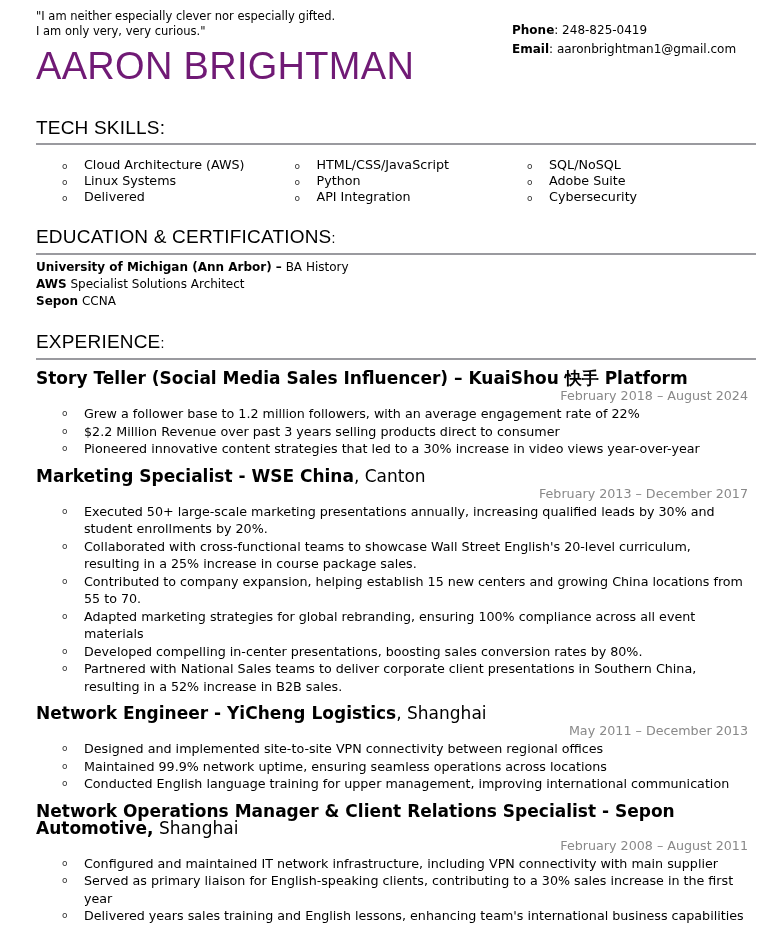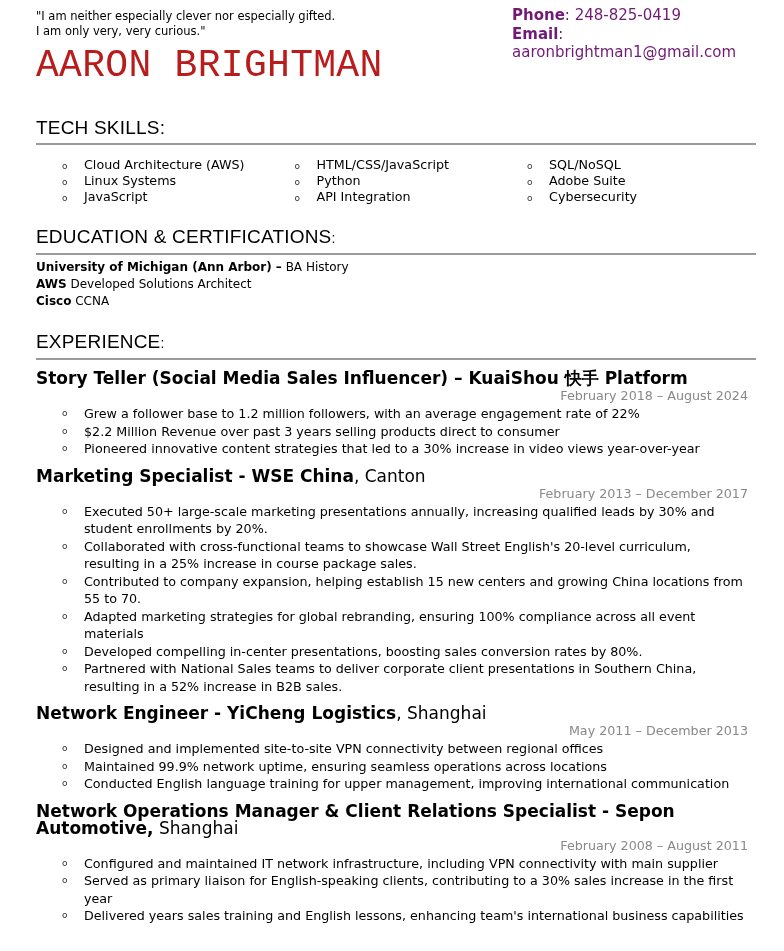--- a/index.html
+++ b/index.html
@@ -37,30 +37,30 @@
     white-space: pre-line;
   }
   .name {
     position: absolute;
     left: 36px;
     top: 44px;
     font-size: 38px;
     line-height: 44px;
     font-weight: 400;
     letter-spacing: 0.3px;
-    color: #b91c1c;
-    font-family: Liberation Mono, monospace;
+    color: #701a75;
+    font-family: Liberation Sans, sans-serif;
   }
   .contact {
     position: absolute;
     left: 512px;
-    top: 6px;
-    font-size: 15px;
+    top: 21px;
+    font-size: 12px;
     line-height: 18.5px;
-    color: #701a75;
+    color: #000000;
   }
   .contact .lbl {
     font-weight: bold;
   }
 
   
   .section {
     margin: 0 36px 0 36px;
   }
   .sec-head {
@@ -190,21 +190,21 @@
         <div class="skill-item">
             <span class="bullet-o">o</span>
             <span>Cloud Architecture (AWS)</span>
           </div>
         <div class="skill-item">
             <span class="bullet-o">o</span>
             <span>Linux Systems</span>
           </div>
         <div class="skill-item">
             <span class="bullet-o">o</span>
-            <span>JavaScript</span>
+            <span>Delivered</span>
           </div>
       </div>
       <div class="skills-col c2">
         <div class="skill-item">
             <span class="bullet-o">o</span>
             <span>HTML/CSS/JavaScript</span>
           </div>
         <div class="skill-item">
             <span class="bullet-o">o</span>
             <span>Python</span>
@@ -229,22 +229,22 @@
           </div>
       </div>
     </div>
   </div>
 
   <div class="section" style="margin-top:16px;">
     <div class="sec-head"><span>EDUCATION &amp; CERTIFICATIONS</span><span class="small-colon">:</span></div>
     <hr class="rule">
     <div class="edu-list">
       <div class="edu-line"><b>University of Michigan (Ann Arbor) –</b><span> BA History</span></div>
-      <div class="edu-line"><b>AWS</b><span> Developed Solutions Architect</span></div>
-      <div class="edu-line"><b>Cisco</b><span> CCNA</span></div>
+      <div class="edu-line"><b>AWS</b><span> Specialist Solutions Architect</span></div>
+      <div class="edu-line"><b>Sepon</b><span> CCNA</span></div>
     </div>
   </div>
 
   <div class="section" style="margin-top:18px;">
     <div class="sec-head"><span>EXPERIENCE</span><span class="small-colon">:</span></div>
     <hr class="rule">
 
     <div class="job">
       <div class="job-title"><span>Story Teller (Social Media Sales Influencer) – KuaiShou 快手 Platform</span><span class="loc"></span></div>
       <div class="job-dates">February 2018 – August 2024</div>

